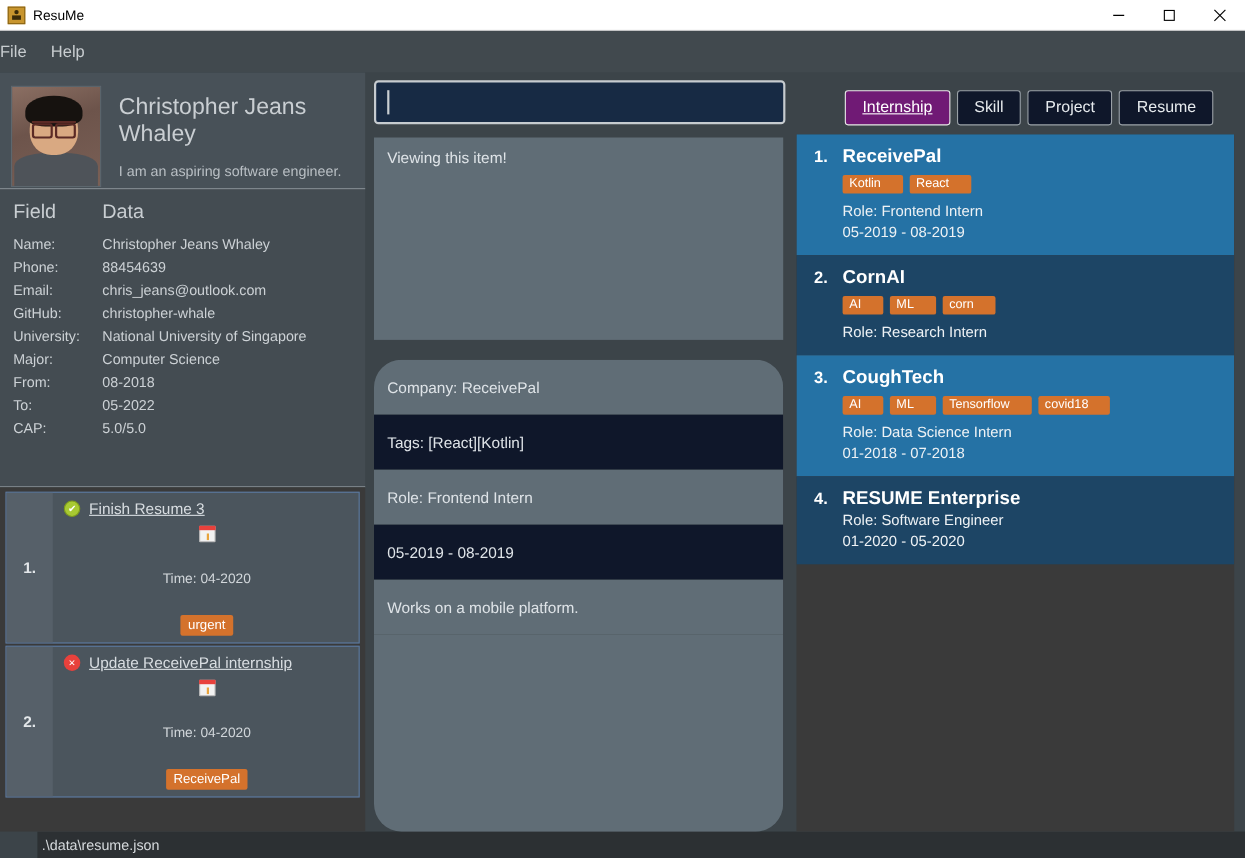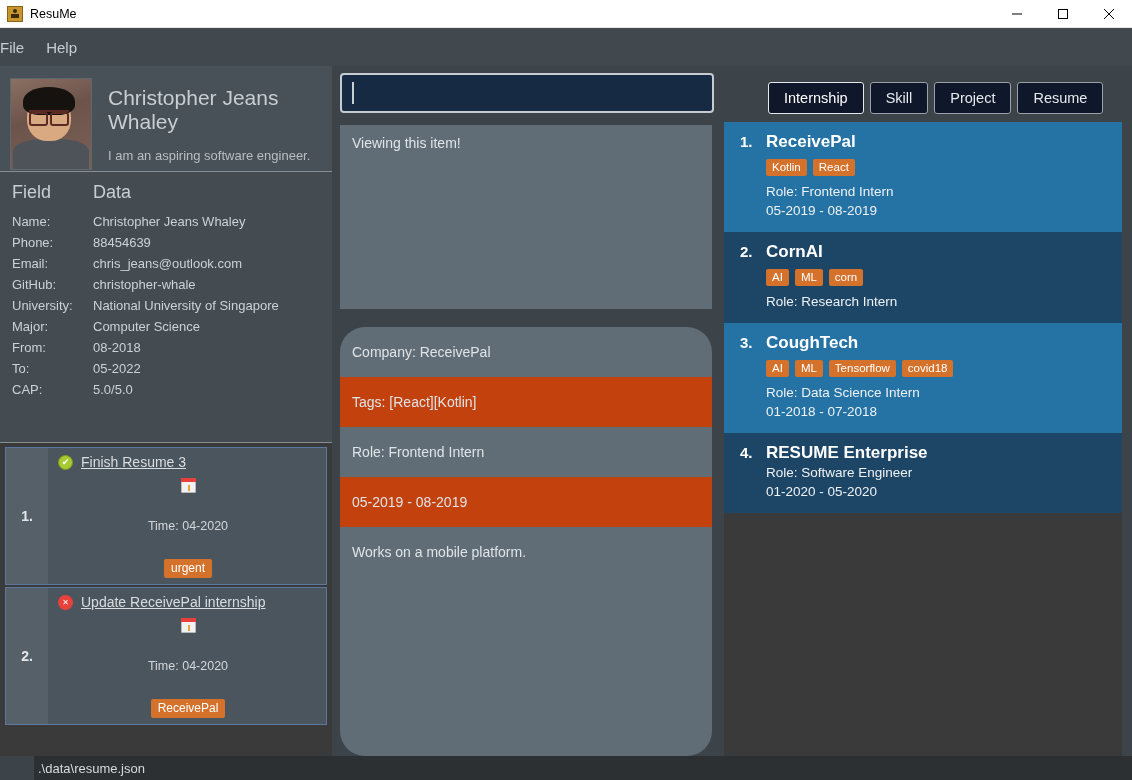--- a/index.html
+++ b/index.html
@@ -167,46 +167,46 @@
     padding: 10px 12px; color: #dfe4e8; font-size: 14px; flex: none;
   }
   #detailwrap {
     margin: 18px 8px 0 8px; flex: 1; overflow: hidden; background: #3c4449; border-radius: 25px;
   }
   .drow {
     height: 50px; display: flex; align-items: center;
     padding-left: 12px; color: #dfe4e8; font-size: 14px;
   }
   .drow.odd { background: #606d76; }
-  .drow.even { background: #c2410c; }
+  .drow.even { background: #0f172a; }
   #detail-filler { background: #606d76; height: 200px; }
 
   
   #right { flex: 1; display: flex; flex-direction: column; }
   #tabs {
     display: flex; gap: 6px; padding: 16px 0 8px 48px; align-items: center;
   }
   .tab {
     font-size: 14.5px; padding: 7px 15px; border-radius: 3px;
     border: 1px solid #9aa1a7; background: #0f172a; color: #e6eaed;
   }
   .tab.active {
-    background: #0f172a; border-color: #e8e8e8; color: #fff;
+    background: #701a75; border-color: #e8e8e8; color: #fff; text-decoration: underline;
   }
   #cards { flex: 1; background: #3a3a3a; margin: 0 10px 0 4px; overflow: hidden; }
   .card { padding: 10px 14px 12px 16px; }
   .card.a { background: #2572a5; }
   .card.b { background: #1d4565; }
   .card-head { display: flex; gap: 12px; align-items: baseline; }
   .card-num { color: #fff; font-size: 15px; font-weight: bold; width: 14px; }
   .card-title { color: #fff; font-size: 17px; font-weight: bold; }
   .card-tags { display: flex; gap: 6px; margin: 7px 0 6px 26px; }
   .tag {
     background: #d4722c; color: #fff; font-size: 11.5px;
-    padding: 2px 6px 3px 6px; border-radius: 2px;
+    padding: 2px 20px 3px 6px; border-radius: 2px;
   }
   .card-line { color: #eef2f5; font-size: 13.5px; margin-left: 26px; line-height: 19px; }
 
   
   #statusbar {
     height: 24px; background: #2c3033; display: flex; align-items: center;
     padding-left: 4px; color: #d6dadd; font-size: 13px; margin-left: 34px;
   }
 </style>
 </head>

